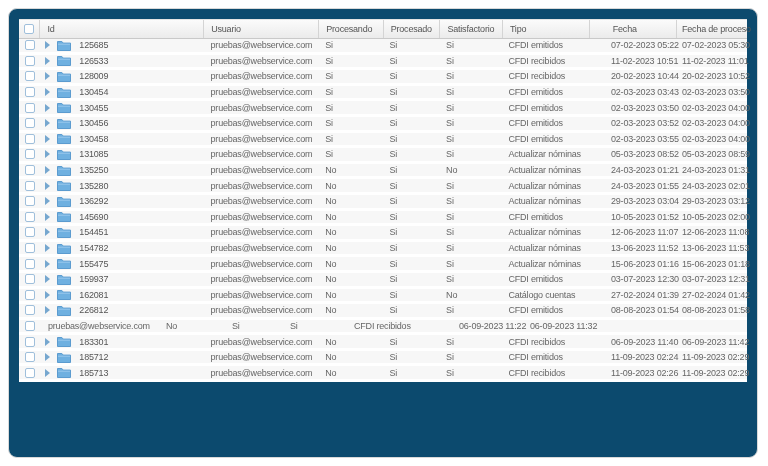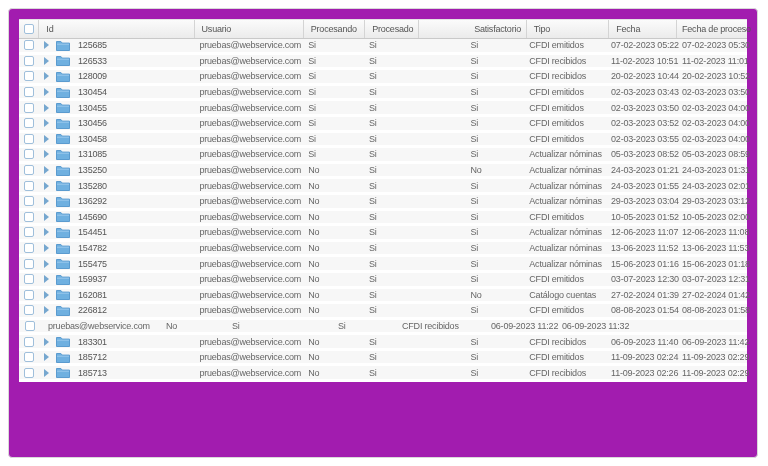--- a/index.html
+++ b/index.html
@@ -1,20 +1,20 @@
 <!DOCTYPE html>
 <html><head>
 <meta charset="utf-8">
 <style>
   * { margin:0; padding:0; box-sizing:border-box; }
   html,body { width:768px; height:466px; background:#ffffff;
     font-family:"Liberation Sans", sans-serif; }
   .panel {
     position:absolute; left:8px; top:8px; width:750px; height:450px;
-    background:#a21caf; border:1px solid #d9d9d9; border-radius:4px;
+    background:#0c4a6e; border:1px solid #d9d9d9; border-radius:9px;
     padding:10px; overflow:hidden;
   }
   .grid { width:728px; color:#666; font-size:9px; letter-spacing:-0.2px; }
   .hrow {
     display:flex; height:20px; align-items:center;
     background:linear-gradient(#fbfbfb,#ebebeb);
     border-top:1px solid #e3e3e3; border-bottom:1px solid #c9c9c9;
     color:#555;
   }
   .hcell { height:100%; display:flex; align-items:center;
@@ -23,23 +23,23 @@
   .row {
     display:flex; align-items:center; height:15.6px;
     background:#f7f7f7; border-bottom:3px solid #ffffff;
   }
   .cell { padding-left:7px; white-space:nowrap; overflow:visible; }
   .c-chk { width:22px; padding-left:0; display:flex; justify-content:center; }
   .c-id { width:168px; }
   .c-usuario { width:118px; }
   .c-procesando { width:66px; }
   .c-procesado { width:58px; }
-  .c-satisfactorio { width:64px;margin-left:48px; }
+  .c-satisfactorio { width:64px; }
   .c-tipo { width:89px; }
-  .c-fecha { width:73px; }
+  .c-fecha { width:73px;margin-left:16px; }
   .c-fproc { width:70px; padding-left:5px; }
   .cb { display:inline-block; width:10px; height:10px; background:#fff;
     border:1px solid #9fbfdb; border-radius:2px; }
   .tree { display:flex; align-items:center; padding-left:3px; }
   .arrow { width:0; height:0; border-left:5px solid #76a7cf;
     border-top:4px solid transparent; border-bottom:4px solid transparent;
     margin-left:2px; cursor:pointer; }
   .folder { margin-left:7px; flex:0 0 auto; }
   .id-text { margin-left:8px; color:#555; }
 </style>

